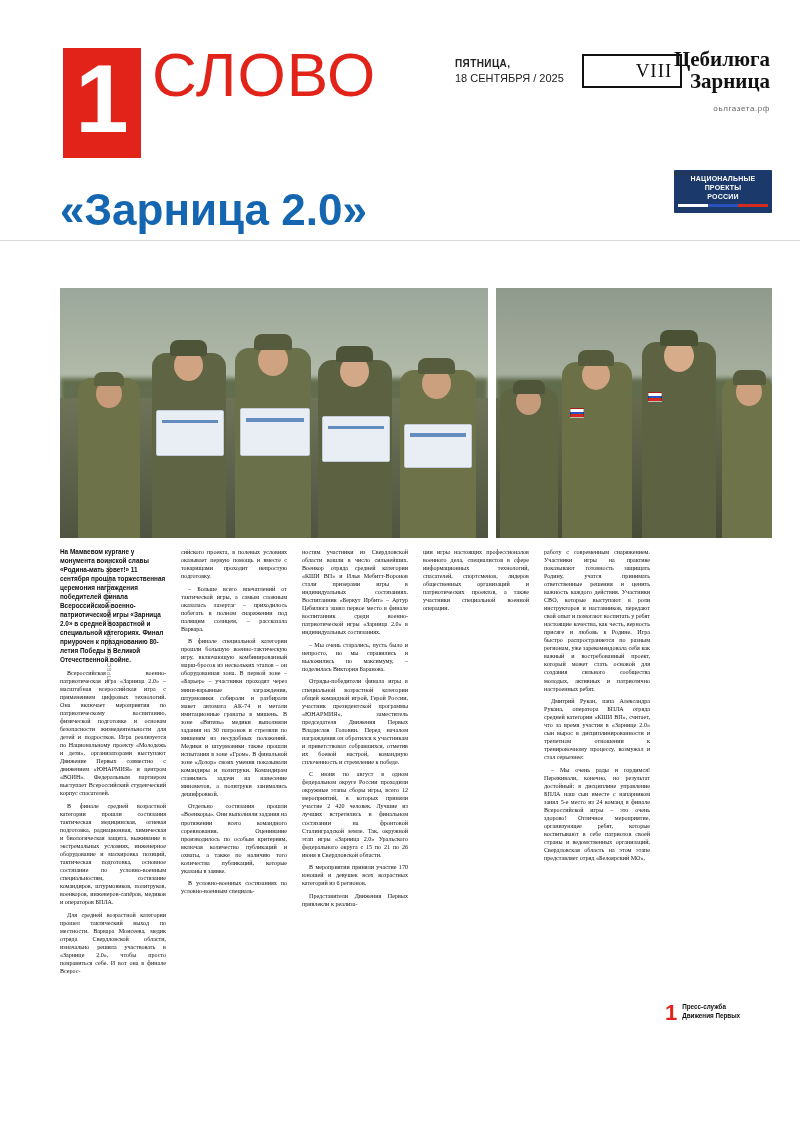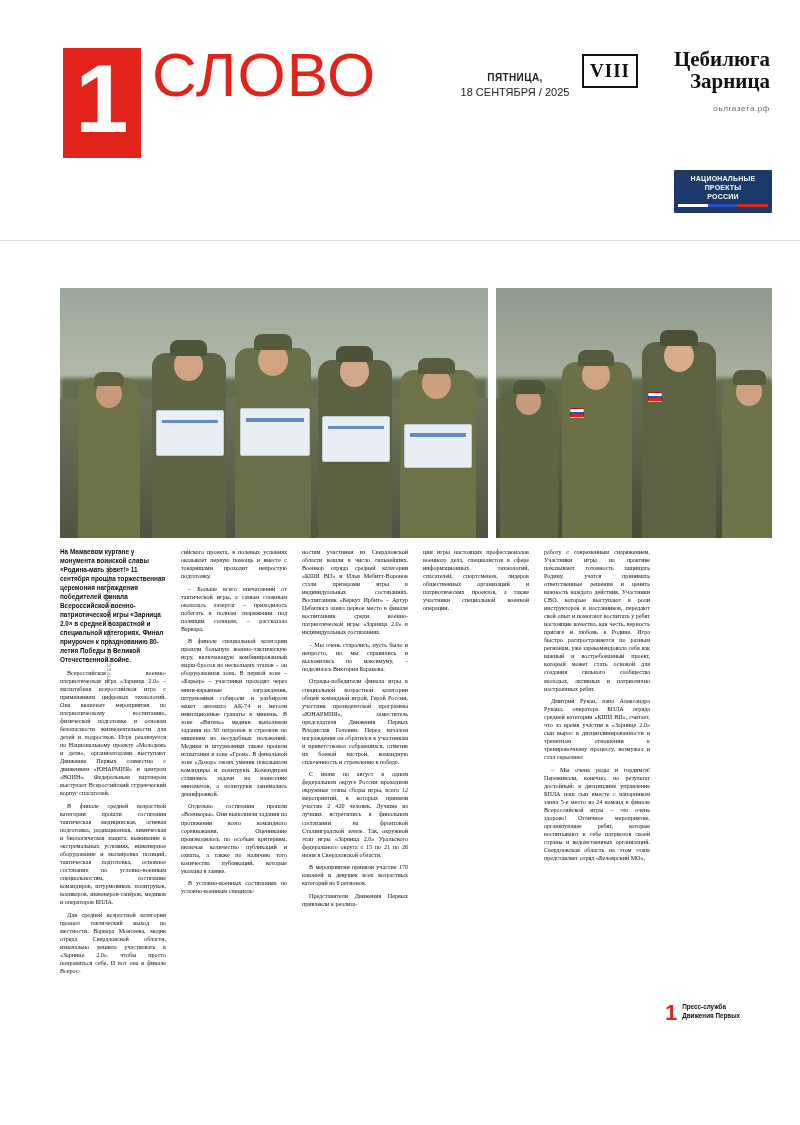--- a/index.html
+++ b/index.html
@@ -31,29 +31,29 @@
     font-family:"Liberation Sans", sans-serif;font-weight:bold;
     font-size:62px;letter-spacing:1px;color:#e2231a;line-height:1;
   }
   .zarnitsa{
     position:absolute;left:60px;top:188px;
     font-family:"Liberation Sans", sans-serif;font-weight:bold;
     font-size:44px;letter-spacing:0px;color:#1466b0;line-height:1;
   }
 
   .issue-info{
-    position:absolute;left:455px;top:72px;width:120px;text-align:center;
+    position:absolute;left:455px;top:58px;width:120px;text-align:left;
     font-family:"Liberation Sans", sans-serif;
   }
   .issue-info .day{font-size:10px;font-weight:bold;letter-spacing:.4px;color:#222;}
   .issue-info .date{font-size:11px;color:#222;margin-top:3px;}
   .roman{
     position:absolute;left:582px;top:54px;width:52px;height:30px;
     border:2px solid #111;display:flex;align-items:center;justify-content:center;
-    font-family:"Liberation Serif", serif;font-weight:bold;font-size:19px;letter-spacing:1px;
+    font-family:"Liberation Serif", serif;font-weight:normal;font-size:19px;letter-spacing:1px;padding-left:44px;
   }
   .brand{
     position:absolute;right:30px;top:48px;text-align:right;
   }
   .brand .l1{font-family:"Liberation Serif", serif;font-size:21px;font-weight:bold;color:#111;line-height:1.05;}
   .brand .l2{font-family:"Liberation Serif", serif;font-size:21px;font-weight:bold;color:#111;line-height:1.05;}
   .brand .site{font-family:"Liberation Sans", sans-serif;font-size:8px;color:#666;letter-spacing:.6px;margin-top:12px;}
 
   .np-badge{
     position:absolute;right:28px;top:170px;width:98px;
@@ -140,20 +140,21 @@
 
 <div class="page">
 
   <div class="masthead">
 
     <div class="big-one">
       <span>1</span>
     </div>
 
     <div class="slovo">СЛОВО</div>
+    <div class="zarnitsa">«Зарница 2.0»</div>
 
     <div class="issue-info">
       <div class="day">ПЯТНИЦА,</div>
       <div class="date">18 СЕНТЯБРЯ / 2025</div>
     </div>
 
     <div class="roman">VIII</div>
 
     <div class="brand">
       <div class="l1">Цебилюга</div>

